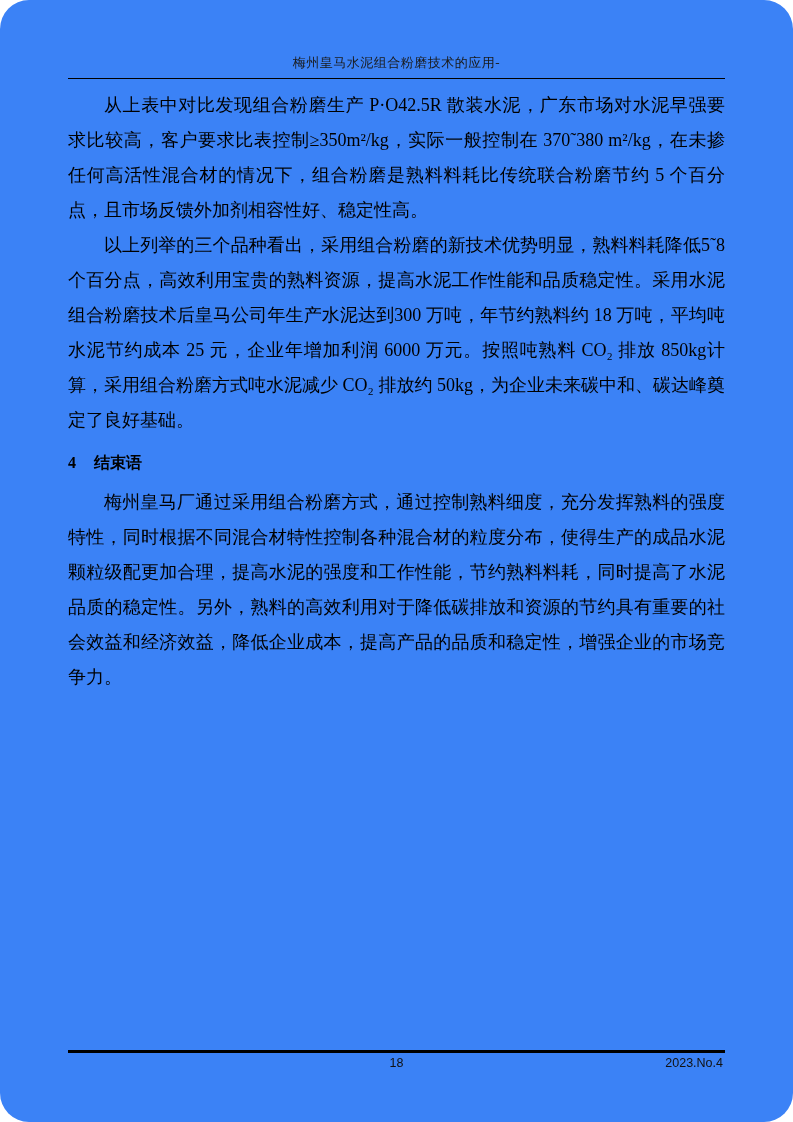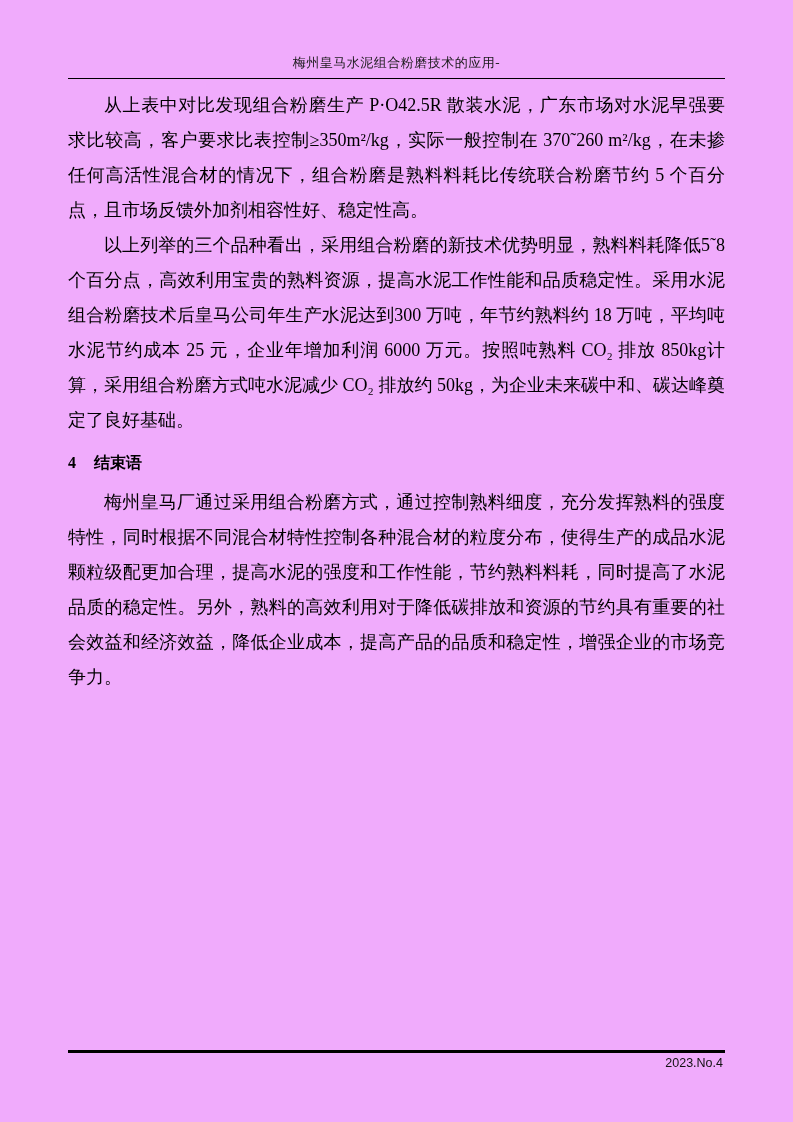--- a/index.html
+++ b/index.html
@@ -4,25 +4,26 @@
 <style>
   html, body {
     margin: 0;
     padding: 0;
     background: #ffffff;
   }
   .page {
     position: relative;
     width: 793px;
     height: 1122px;
-    background: #f0abfc;
+    background: #3b82f6;
     color: #000000;
     font-family: "Liberation Serif", "DejaVu Serif", serif;
     overflow: hidden;
     box-sizing: border-box;
+    border-radius: 29px;
   }
   .header {
     position: absolute;
     left: 68px;
     right: 68px;
     top: 54px;
     border-bottom: 1.5px solid #000000;
     padding-bottom: 6px;
   }
   .header-title {
@@ -90,28 +91,29 @@
 </head>
 <body>
 
 <div class="page">
 
   <div class="header">
     <div class="header-title">梅州皇马水泥组合粉磨技术的应用-</div>
   </div>
 
   <div class="content">
-    <p class="body-para">从上表中对比发现组合粉磨生产 P·O42.5R 散装水泥，广东市场对水泥早强要求比较高，客户要求比表控制≥350m²/kg，实际一般控制在 370˜260 m²/kg，在未掺任何高活性混合材的情况下，组合粉磨是熟料料耗比传统联合粉磨节约 5 个百分点，且市场反馈外加剂相容性好、稳定性高。</p>
+    <p class="body-para">从上表中对比发现组合粉磨生产 P·O42.5R 散装水泥，广东市场对水泥早强要求比较高，客户要求比表控制≥350m²/kg，实际一般控制在 370˜380 m²/kg，在未掺任何高活性混合材的情况下，组合粉磨是熟料料耗比传统联合粉磨节约 5 个百分点，且市场反馈外加剂相容性好、稳定性高。</p>
     <p class="body-para">以上列举的三个品种看出，采用组合粉磨的新技术优势明显，熟料料耗降低5˜8 个百分点，高效利用宝贵的熟料资源，提高水泥工作性能和品质稳定性。采用水泥组合粉磨技术后皇马公司年生产水泥达到300 万吨，年节约熟料约 18 万吨，平均吨水泥节约成本 25 元，企业年增加利润 6000 万元。按照吨熟料 CO₂ 排放 850kg计算，采用组合粉磨方式吨水泥减少 CO₂ 排放约 50kg，为企业未来碳中和、碳达峰奠定了良好基础。</p>
     <h2 class="section-heading">
       <span class="section-number">4</span><span>结束语</span>
     </h2>
     <p class="body-para">梅州皇马厂通过采用组合粉磨方式，通过控制熟料细度，充分发挥熟料的强度特性，同时根据不同混合材特性控制各种混合材的粒度分布，使得生产的成品水泥颗粒级配更加合理，提高水泥的强度和工作性能，节约熟料料耗，同时提高了水泥品质的稳定性。另外，熟料的高效利用对于降低碳排放和资源的节约具有重要的社会效益和经济效益，降低企业成本，提高产品的品质和稳定性，增强企业的市场竞争力。</p>
   </div>
 
   <div class="footer">
     <div class="footer-rule"></div>
     <div class="footer-row">
+      <span class="footer-page">18</span>
       <span class="footer-issue">2023.No.4</span>
     </div>
   </div>
 
 </div>
 
 </body></html>

